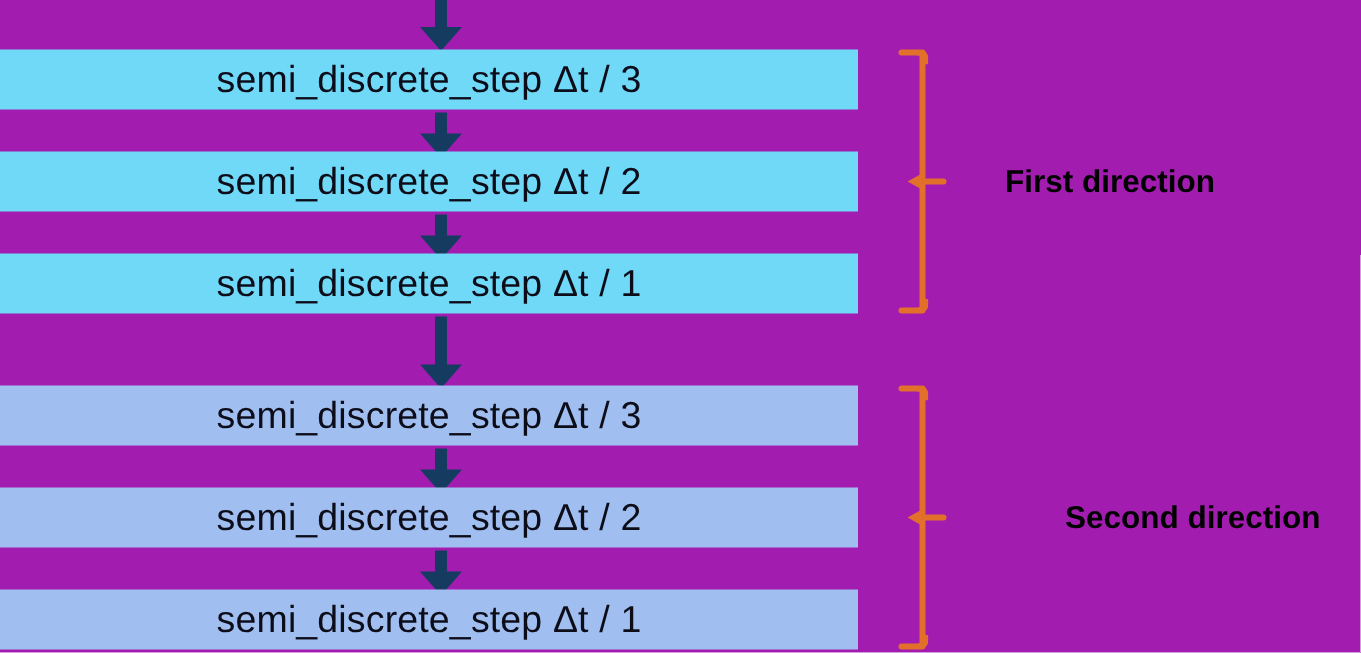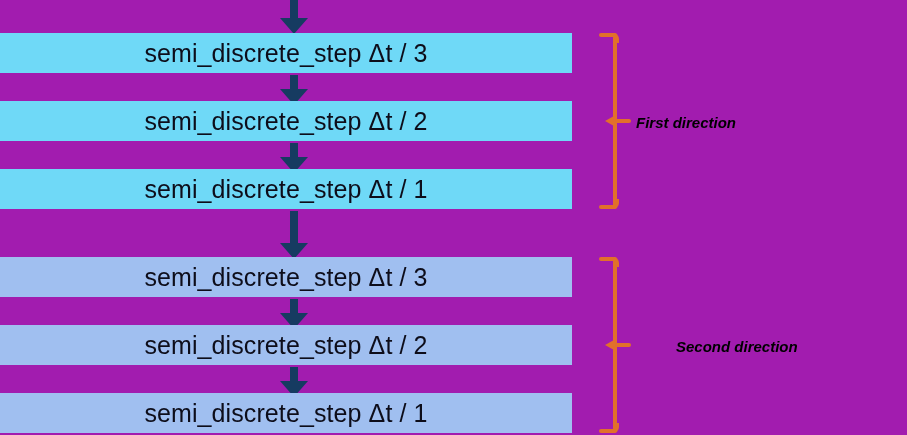--- a/index.html
+++ b/index.html
@@ -114,27 +114,26 @@
     width: 0;
     height: 0;
     border-top: 5px solid transparent;
     border-bottom: 5px solid transparent;
     border-right: 9px solid #E2702A;
   }
 
   
   .group-label {
     position: absolute;
-    left: 636px;
+    left: 670px;
     color: #000000;
-    font-size: 15px;
+    font-size: 21px;
     font-weight: bold;
     white-space: nowrap;
     transform: translateY(-50%);
-    font-style: italic;
   }
 </style>
 </head>
 <body>
 
 <div id="canvas">
 
   <div class="arrow" style="top:-6px;height:44px;">
     <div class="shaft" style="height:26px;"></div>
     <div class="head" style="top:24px;"></div>

